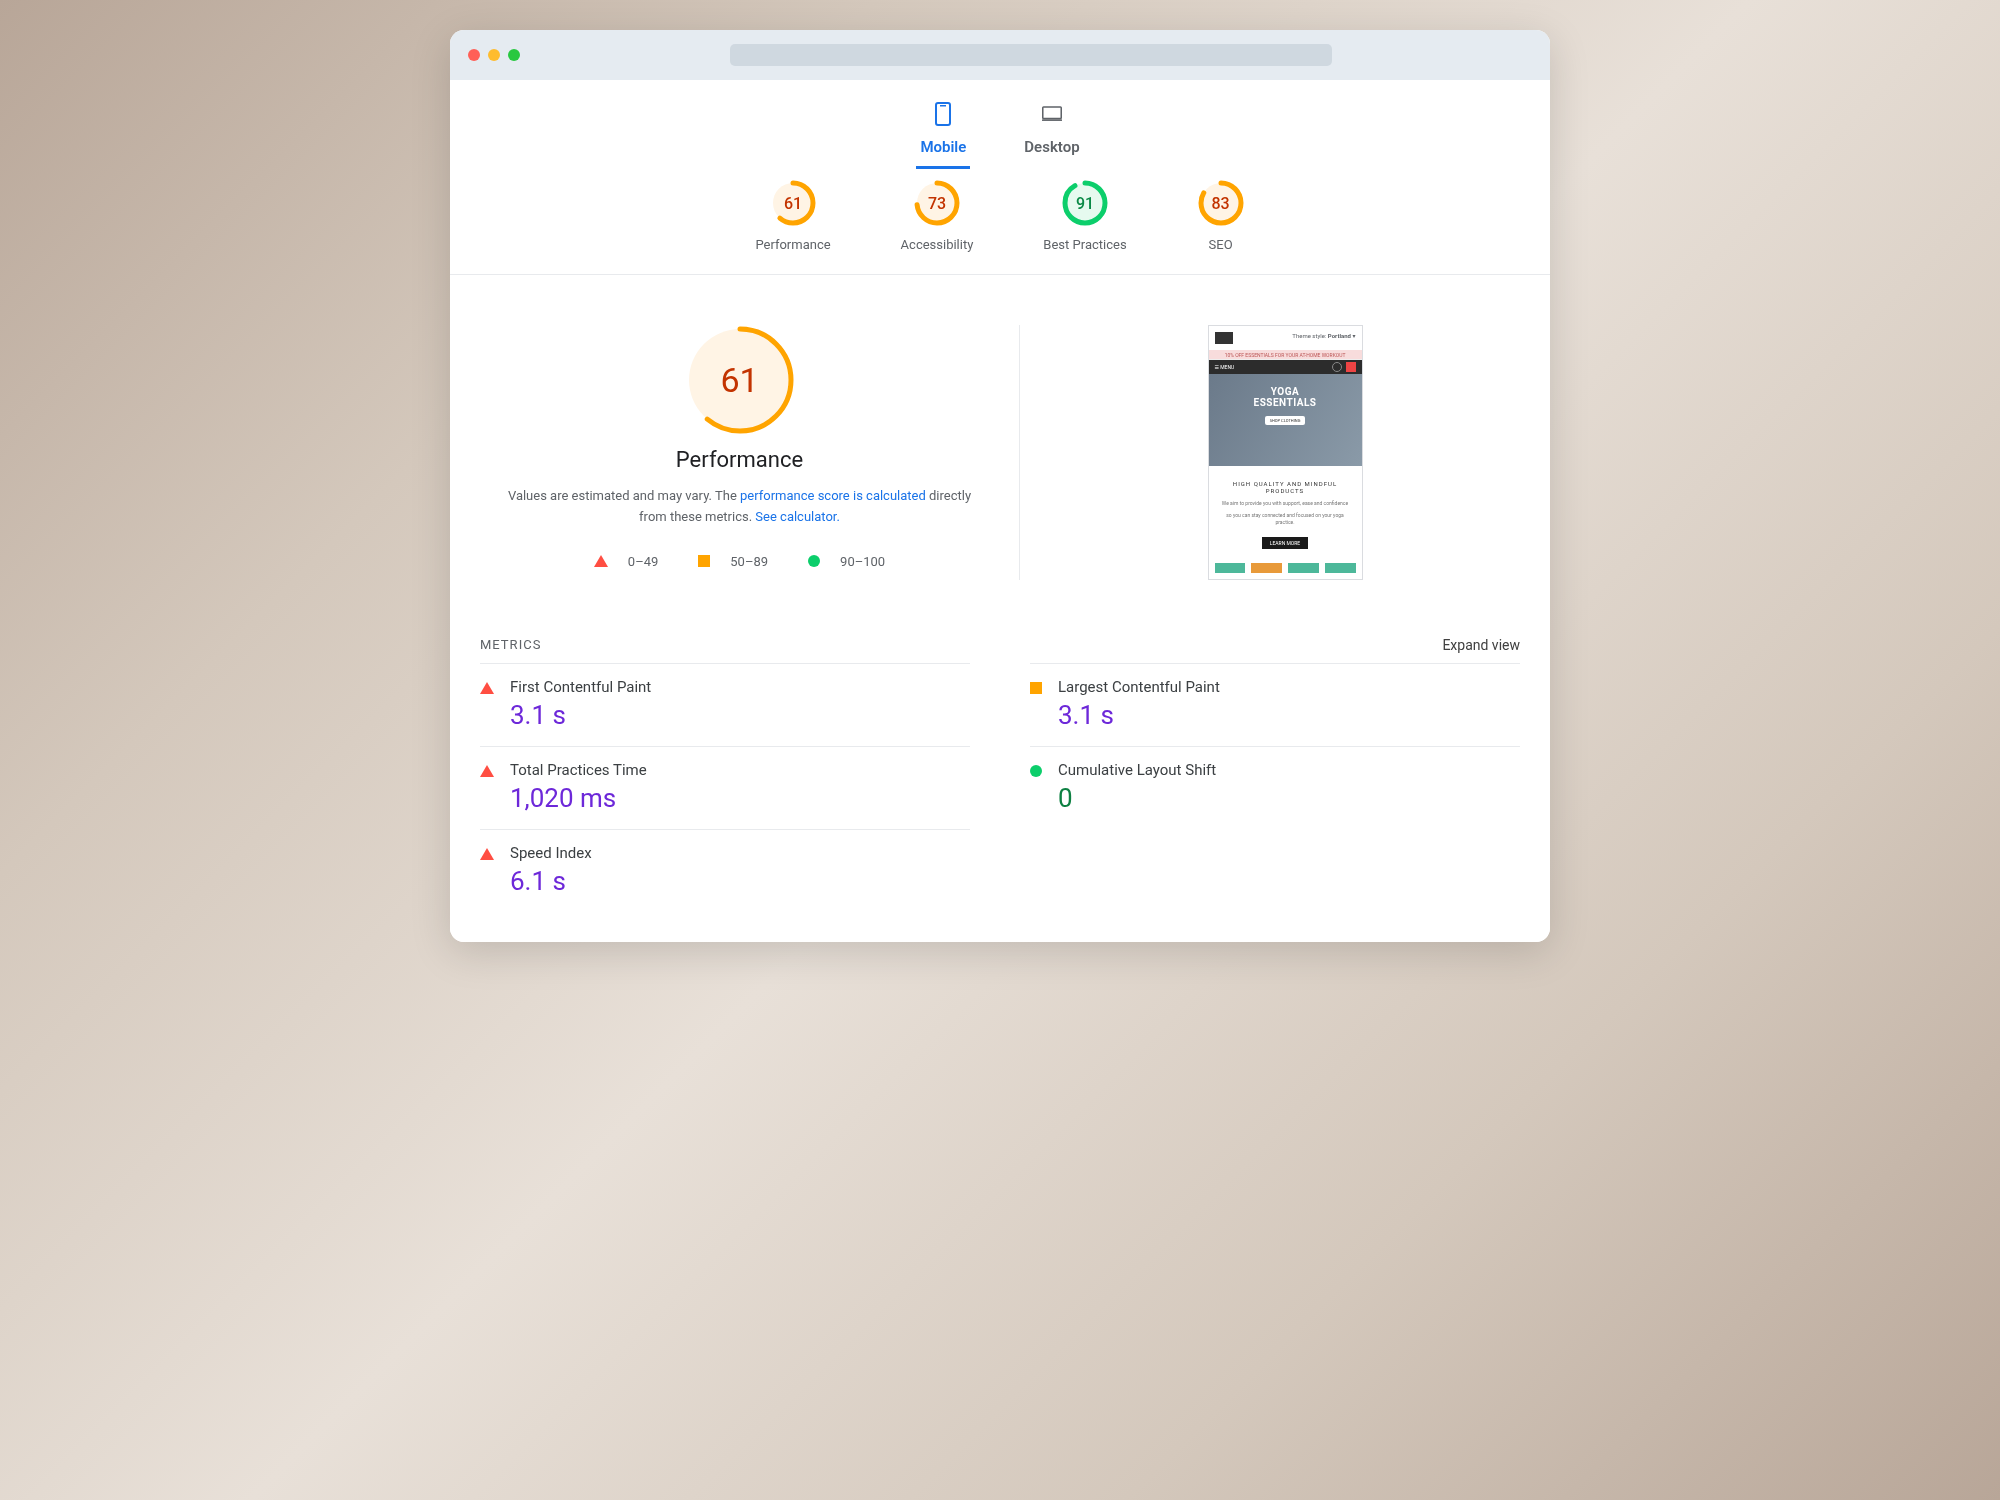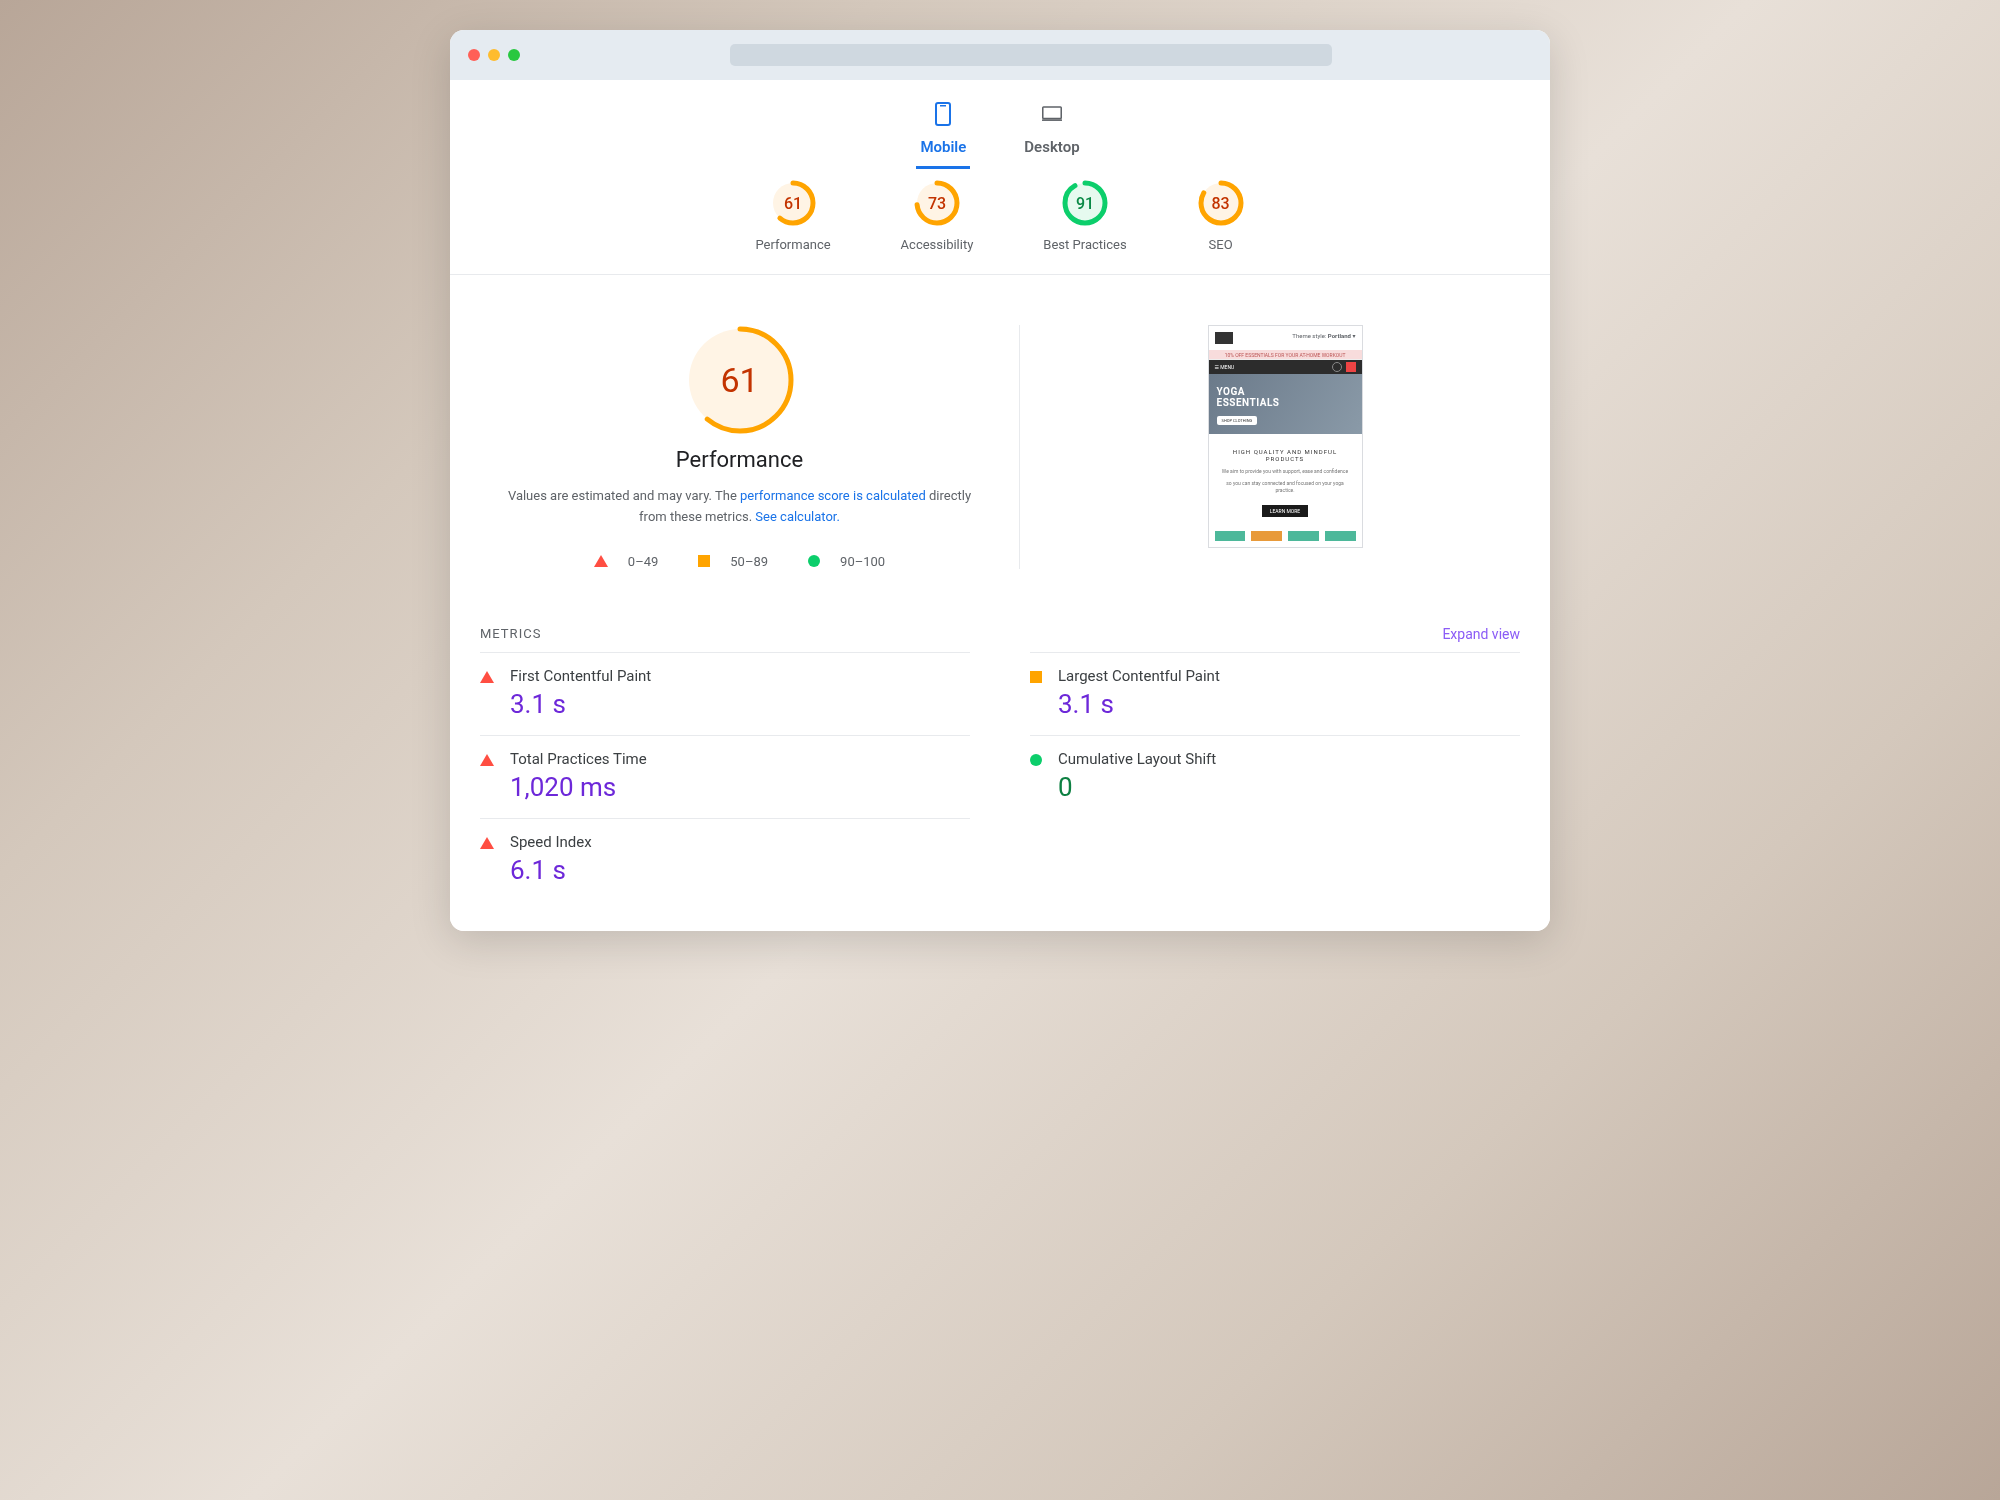--- a/index.html
+++ b/index.html
@@ -129,37 +129,37 @@
   }
   .pv-top { display:flex; justify-content:space-between; padding:6px 6px; font-size:6px; }
   .pv-top .logo { width:18px; height:12px; background:#333; }
   .pv-banner { background:#f8dcdc; height:10px; border-bottom:1px solid #eee; font-size:5px; display:flex; align-items:center; justify-content:center; color:#b55; }
   .pv-nav { background:#2c2c2c; height:14px; display:flex; align-items:center; justify-content:space-between; padding:0 6px; }
   .pv-menu { color:#fff; font-size:5px; }
   .pv-search { width:10px; height:10px; border:1px solid #888; border-radius:50%; }
   .pv-cart { width:10px; height:10px; background:#e44; }
   .pv-hero {
     background: linear-gradient(120deg,#6b7a8a,#8a9aa8);
-    height: 60px; color:#fff; text-align:left; padding:12px 8px; position:relative;
+    height: 92px; color:#fff; text-align:center; padding:12px 8px; position:relative;
   }
   .pv-hero-title { font-size:10px; font-weight:700; line-height:1.1; letter-spacing:0.5px; }
   .pv-hero-btn { display:inline-block; background:#fff; color:#333; font-size:4px; padding:2px 5px; margin-top:8px; border-radius:2px; }
   .pv-body { padding:14px 8px; }
   .pv-h2 { font-size:6px; letter-spacing:1px; color:#333; margin-bottom:6px; }
   .pv-p { font-size:5px; line-height:1.5; color:#777; margin-bottom:4px; }
   .pv-cta { display:inline-block; background:#1a1a1a; color:#fff; font-size:5px; padding:3px 8px; margin-top:6px; }
   .pv-foot { display:flex; gap:6px; padding:0 6px 6px 6px; }
   .pv-th { flex:1; height:10px; background:#4db89a; }
   .pv-th.o { background:#e89a3a; }
   .metrics-header {
     display:flex; justify-content:space-between; align-items:center;
     padding: 0 30px 10px 30px; margin-top:27px;
   }
   .metrics-title { font-size:13px; letter-spacing:1px; color:#5f6368; }
-  .expand { font-size:14px; color:#8b5cf6; cursor:pointer; }
+  .expand { font-size:14px; color:#404040; cursor:pointer; }
   .metrics-grid {
     display:grid; grid-template-columns: 1fr 1fr;
     column-gap: 60px;
     padding: 0 30px;
   }
   .metric {
     border-top:1px solid #e8eaed;
     padding: 14px 0 16px 0;
     display:flex; align-items:flex-start; gap:16px;
   }

